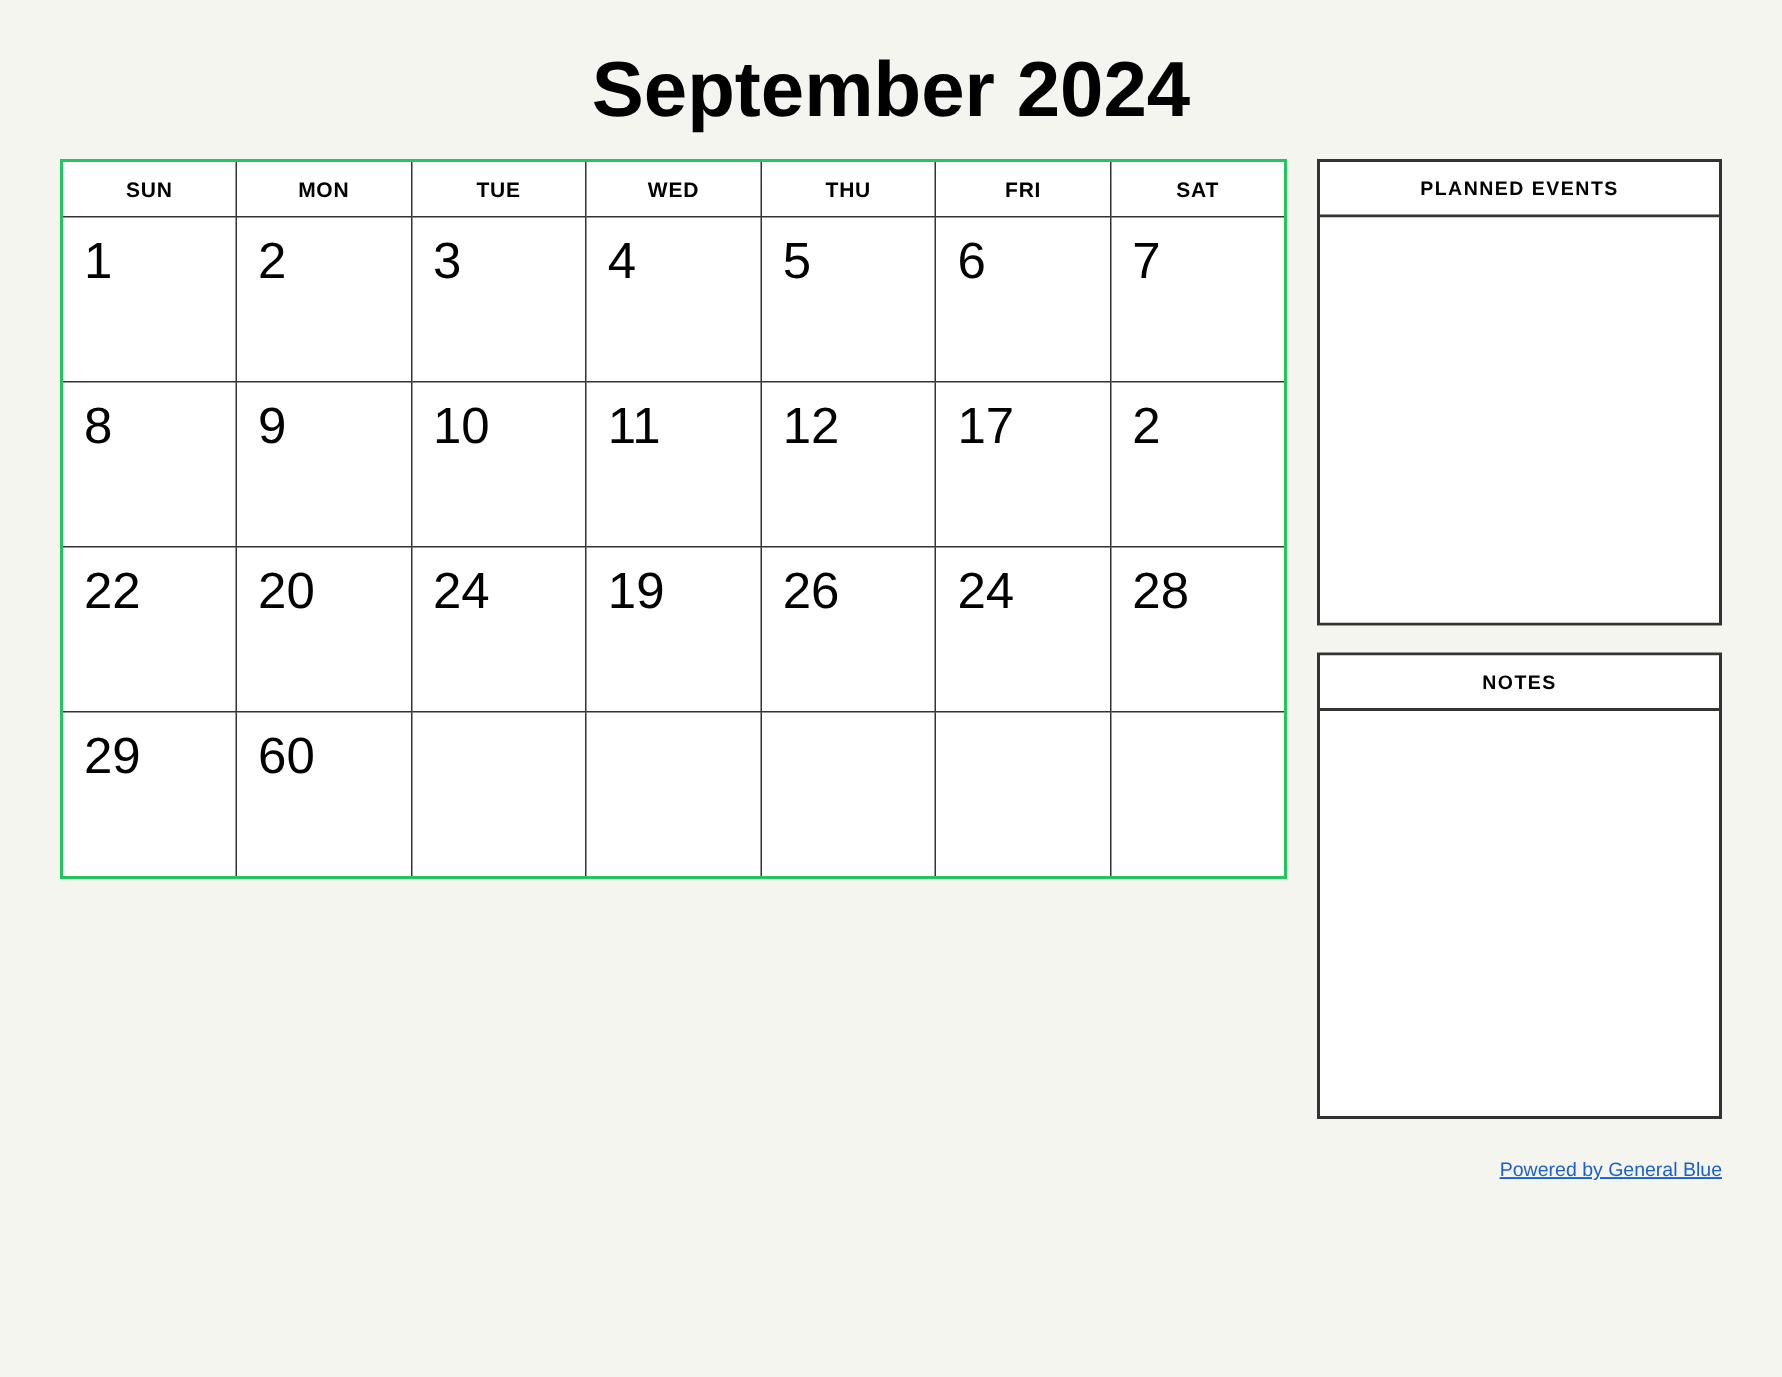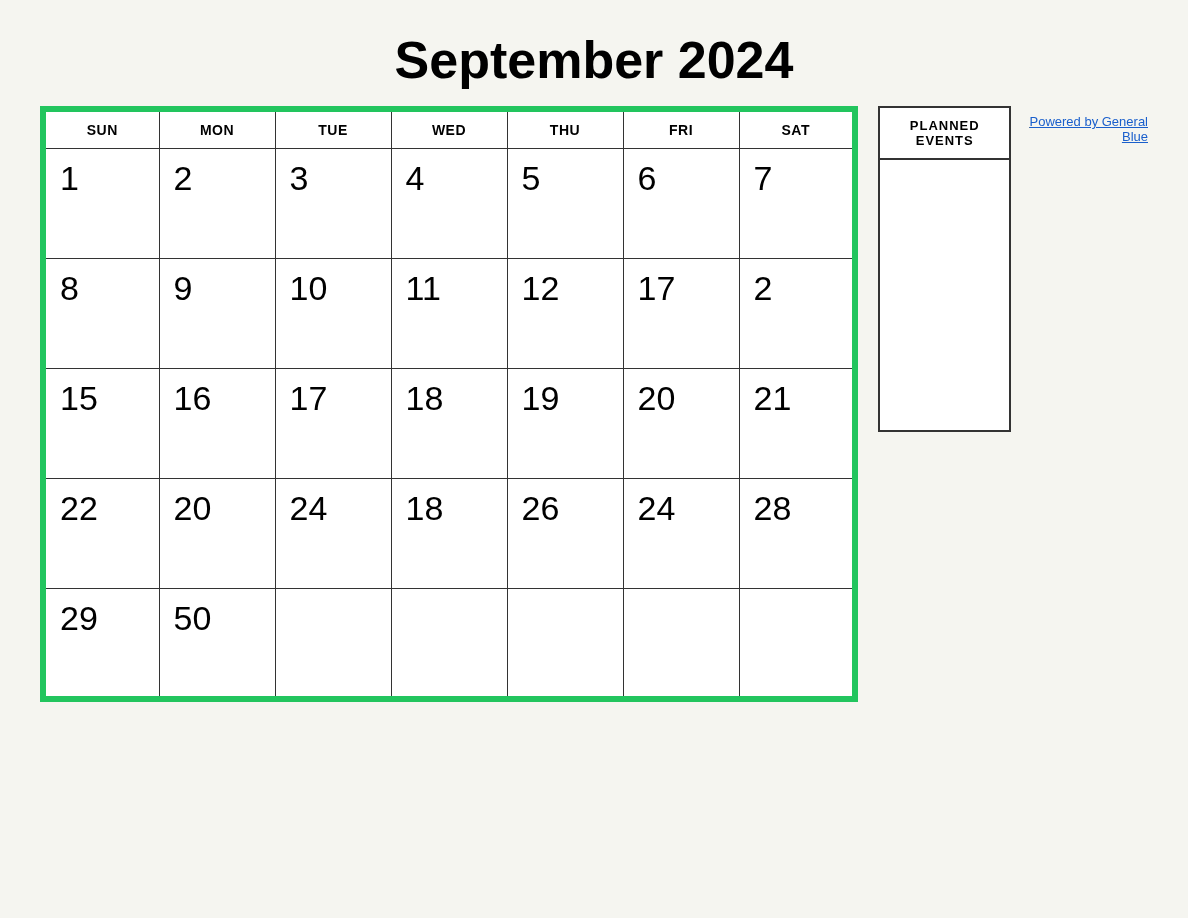--- a/index.html
+++ b/index.html
@@ -31,21 +31,21 @@
       align-items: flex-start;
     }
 
     .calendar-section {
       flex: 1;
     }
 
     .calendar-table {
       width: 100%;
       border-collapse: collapse;
-      border: 6px solid #22c55e;
+      border: 2px solid #22c55e;
     }
 
     .calendar-table th {
       border: 1.5px solid #333;
       text-align: center;
       padding: 10px 4px;
       font-size: 14px;
       font-weight: 700;
       font-family: Arial, sans-serif;
       letter-spacing: 0.5px;
@@ -64,21 +64,21 @@
       background: #fff;
     }
 
     .calendar-table td.empty {
       background: #fff;
     }
 
     .sidebar {
       width: 270px;
       display: flex;
-      flex-direction: row;
+      flex-direction: column;
       gap: 0;
     }
 
     .sidebar-box {
       border: 2px solid #333;
       background: #fff;
       margin-bottom: 18px;
     }
 
     .sidebar-box-title {
@@ -143,55 +143,50 @@
           <tr>
             <td>8</td>
             <td>9</td>
             <td>10</td>
             <td>11</td>
             <td>12</td>
             <td>17</td>
             <td>2</td>
           </tr>
           <tr>
-            <td>15</td>
-            <td>16</td>
-            <td>17</td>
-            <td>18</td>
-            <td>19</td>
-            <td>20</td>
-            <td>21</td>
-          </tr>
-          <tr>
             <td>22</td>
             <td>20</td>
             <td>24</td>
-            <td>18</td>
+            <td>19</td>
             <td>26</td>
             <td>24</td>
             <td>28</td>
           </tr>
           <tr>
             <td>29</td>
-            <td>50</td>
+            <td>60</td>
             <td class="empty"></td>
             <td class="empty"></td>
             <td class="empty"></td>
             <td class="empty"></td>
             <td class="empty"></td>
           </tr>
         </tbody>
     </table>
   </div>
 
   <div class="sidebar">
     <div class="sidebar-box">
       <div class="sidebar-box-title">PLANNED EVENTS</div>
       <div class="sidebar-box-content"></div>
     </div>
 
+    <div class="sidebar-box">
+      <div class="sidebar-box-title">NOTES</div>
+      <div class="sidebar-box-content"></div>
+    </div>
 
     <div class="powered-by">
       <a href="#">Powered by General Blue</a>
     </div>
   </div>
 
 </div>
 
 </body></html>

